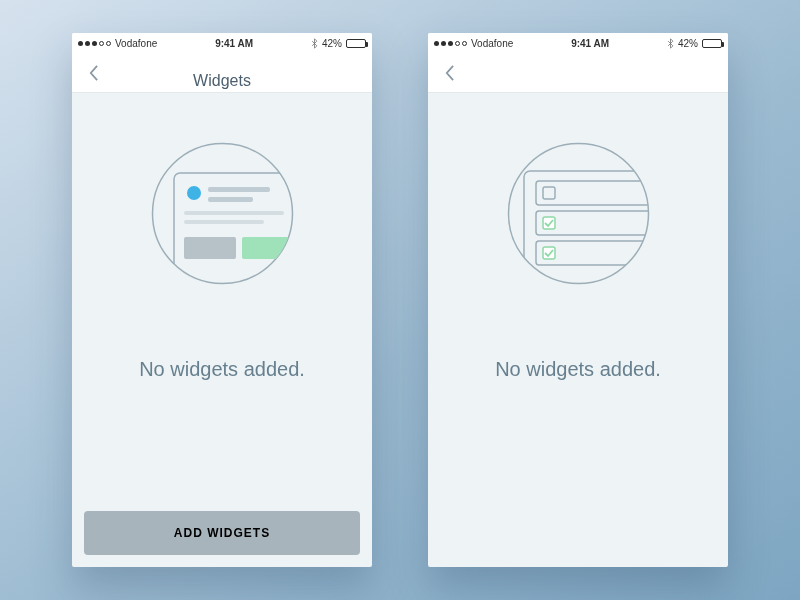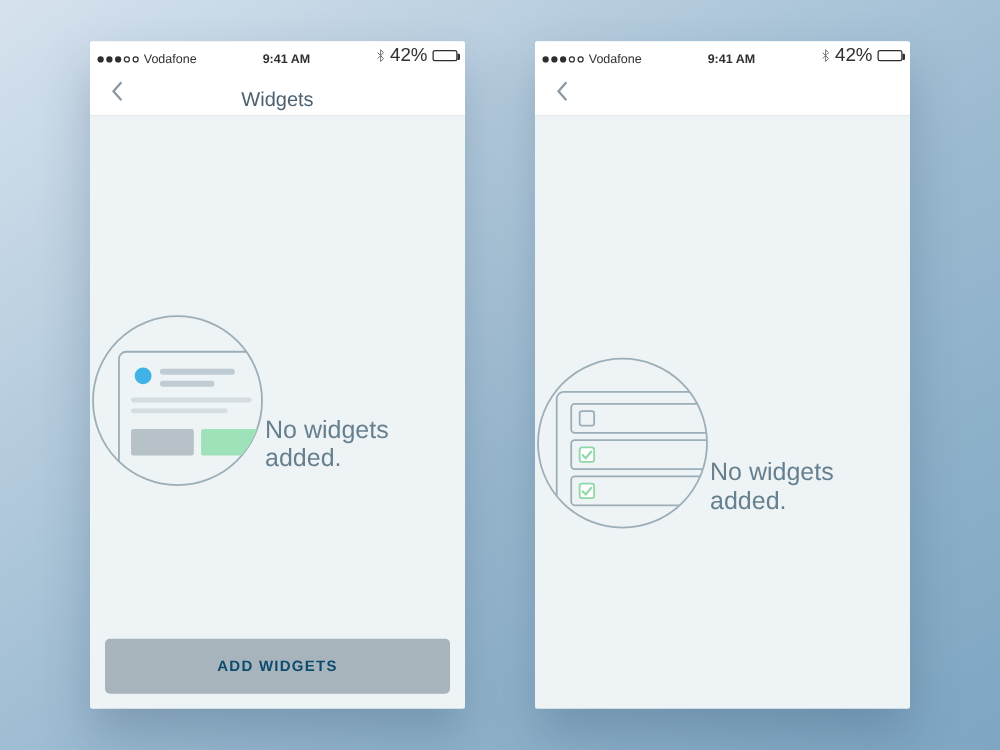--- a/index.html
+++ b/index.html
@@ -19,59 +19,59 @@
     box-shadow: 0 20px 40px rgba(30,60,90,.25);
     display: flex;
     flex-direction: column;
     overflow: hidden;
   }
   
   .statusbar {
     height: 20px;
     background: #ffffff;
     display: flex;
-    align-items: flex-end;
+    align-items: center;
     padding: 0 6px;
     font-size: 10px;
     color: #303030;
   }
   .statusbar .cluster { display: flex; align-items: center; gap: 4px; }
   .statusbar .center { flex: 1; text-align: center; font-weight: 600; }
   .signal-dots { display: flex; gap: 2px; }
   .signal-dots span { width: 5px; height: 5px; border-radius: 50%; display: inline-block; }
   .dot-filled { background:#2e2e2e; }
   .dot-empty { border:1px solid #2e2e2e; }
   .carrier { font-size: 10px; font-weight: 400; }
   .bt-icon svg { width: 7px; height: 11px; display:block; }
   .battery {
     width: 20px; height: 9px; border:1px solid #2e2e2e; border-radius: 2px; position: relative;
   }
   .battery::after { content:""; position:absolute; right:-3px; top:2px; width:2px; height:5px; background:#2e2e2e; border-radius:0 1px 1px 0; }
   .battery .fill { height:100%; background:#2e2e2e; width:42%; }
-  .pct { font-size:15px; }
+  .pct { font-size:10px; }
   
   .navbar {
     height: 40px;
     background:#ffffff;
     display:flex;
     align-items:center;
     padding:0 10px;
     border-bottom:1px solid #e5e9eb;
     position:relative;
   }
   .back-chevron { width:22px; height:22px; display:flex; align-items:center; justify-content:center; }
   .back-chevron svg { width:11px; height:18px; stroke:#8a98a3; fill:none; stroke-width:2; }
   .nav-title { position:absolute; left:0; right:0; text-align:center; font-size:16px; font-weight:400; color:#4c5f6e;margin-top:16px; }
   
-  .content { flex:1; display:flex; flex-direction:row; align-items:center; padding-top:48px; }
+  .content { flex:1; display:flex; flex-direction:column; align-items:center; padding-top:48px; }
   .illus { width:145px; height:145px; }
   .message { color:#67808f; font-size:20px; font-weight:300; margin-top:72px; }
   .footer { padding:12px; }
   .cta {
-    width:100%; height:44px; background:#a7b4bb; color:#0c4a6e; border:none; border-radius:4px;
+    width:100%; height:44px; background:#a7b4bb; color:#000000; border:none; border-radius:4px;
     font-size:12px; letter-spacing:1px; font-weight:600; cursor:pointer;
   }
   
   .thin { stroke:#9caeb8; fill:none; stroke-width:1.5; }
 </style>
 </head>
 <body>
 
 <div class="phone">
   <div class="statusbar">

